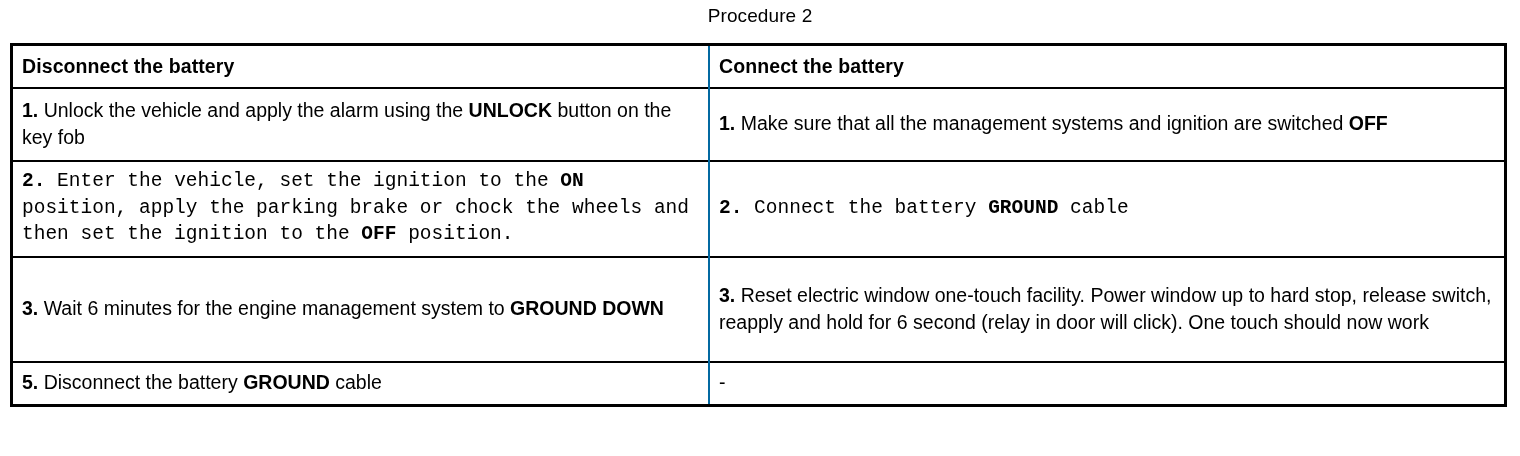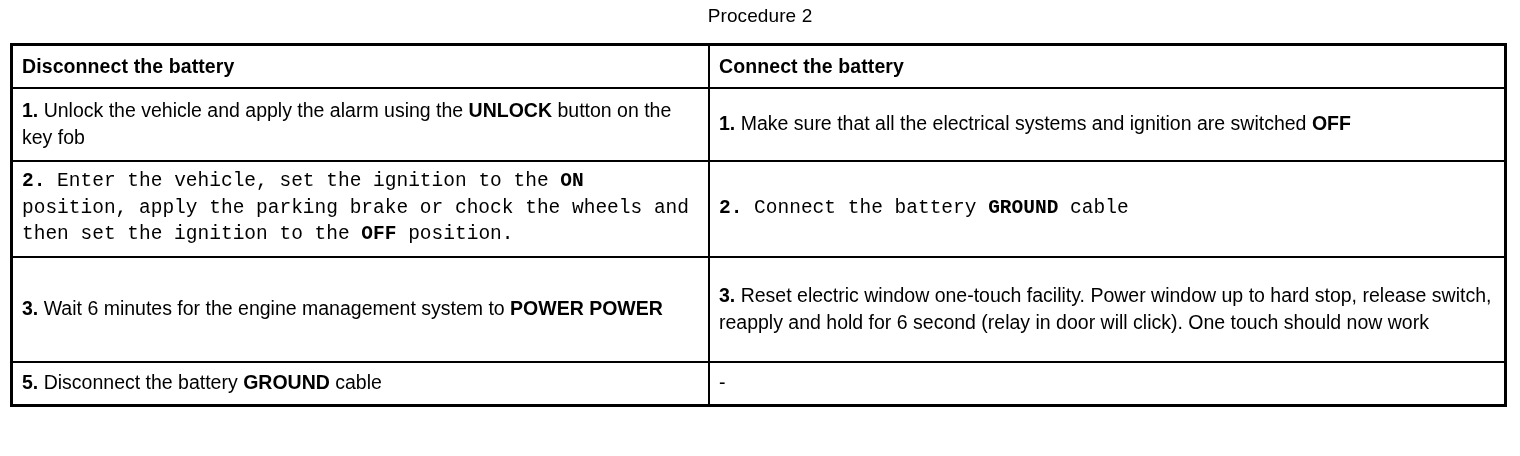--- a/index.html
+++ b/index.html
@@ -39,21 +39,21 @@
     box-sizing: border-box;
     background: #ffffff;
   }
   table.proc {
     border-collapse: collapse;
     width: 100%;
     table-layout: fixed;
   }
   table.proc td {
     border-top: 2px solid #000000;
-    border-right: 2px solid #000000;
+    border-right: 2px solid #0369a1;
     padding: 0;
     vertical-align: middle;
     font-size: 19.5px;
     line-height: 26.5px;
   }
   table.proc tr:first-child > td {
     border-top: none;
   }
   table.proc td:last-child {
     border-right: none;
@@ -99,36 +99,36 @@
           <td class="col-right">
             <div class="cell-inner">Connect the battery</div>
           </td>
         </tr>
 
         <tr class="row-h-1">
           <td class="col-left cell-top">
             <div class="cell-inner"><b>1.</b><span> Unlock the vehicle and apply the alarm using the </span><b>UNLOCK</b><span> button on the key fob</span></div>
           </td>
           <td class="col-right cell-top">
-            <div class="cell-inner"><b>1.</b><span> Make sure that all the electrical systems and ignition are switched </span><b>OFF</b></div>
+            <div class="cell-inner"><b>1.</b><span> Make sure that all the management systems and ignition are switched </span><b>OFF</b></div>
           </td>
         </tr>
 
         <tr class="row-h-2">
           <td class="col-left cell-top">
             <div class="cell-inner"><b>2.</b><span> Enter the vehicle, set the ignition to the </span><b>ON</b><span> position, apply the parking brake or chock the wheels and then set the ignition to the </span><b>OFF</b><span> position.</span></div>
           </td>
           <td class="col-right">
             <div class="cell-inner"><b>2.</b><span> Connect the battery </span><b>GROUND</b><span> cable</span></div>
           </td>
         </tr>
 
         <tr class="row-h-3">
           <td class="col-left">
-            <div class="cell-inner"><b>3.</b><span> Wait 6 minutes for the engine management system to </span><b>POWER POWER</b></div>
+            <div class="cell-inner"><b>3.</b><span> Wait 6 minutes for the engine management system to </span><b>GROUND DOWN</b></div>
           </td>
           <td class="col-right cell-top">
             <div class="cell-inner"><b>3.</b><span> Reset electric window one-touch facility. Power window up to hard stop, release switch, reapply and hold for 6 second (relay in door will click). One touch should now work</span></div>
           </td>
         </tr>
 
 
         <tr class="row-h-5">
           <td class="col-left">
             <div class="cell-inner"><b>5.</b><span> Disconnect the battery </span><b>GROUND</b><span> cable</span></div>

